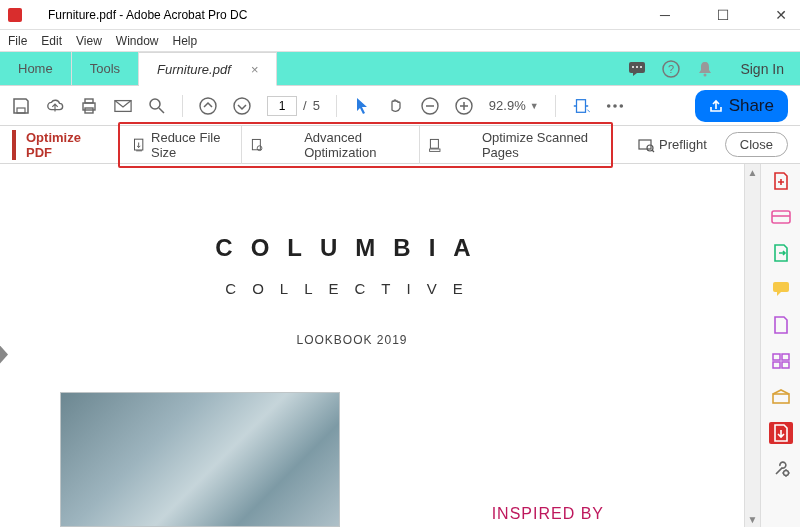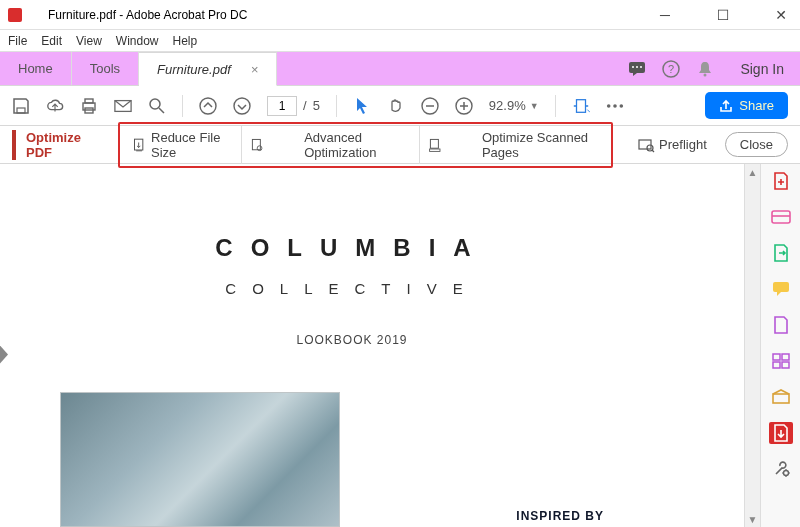--- a/index.html
+++ b/index.html
@@ -2,48 +2,48 @@
 <html><head>
 <meta charset="utf-8">
 <style>
 * { margin: 0; padding: 0; box-sizing: border-box; font-family: "Segoe UI", Arial, sans-serif; }
 html, body { width: 800px; height: 527px; overflow: hidden; background: #fff; }
 .titlebar { height: 30px; display: flex; align-items: center; border-bottom: 1px solid #e0e0e0; font-size: 12px; padding-left: 8px; gap: 20px; }
 .titlebar .icon { width: 14px; height: 14px; background: #d92d2d; border-radius: 2px; margin-right: 6px; }
 .titlebar .spacer { flex: 1; }
 .winbtn { width: 38px; height: 30px; display: flex; align-items: center; justify-content: center; color: #444; font-size: 14px; }
 .menubar { height: 22px; display: flex; align-items: center; gap: 14px; padding-left: 8px; font-size: 12px; color: #333; border-bottom: 1px solid #e0e0e0; }
-.tabsrow { height: 34px; display: flex; align-items: stretch; background: #f0abfc; border-bottom: 1px solid #d8d8d8; font-size: 13px; }
+.tabsrow { height: 34px; display: flex; align-items: stretch; background: #5eead4; border-bottom: 1px solid #d8d8d8; font-size: 13px; }
 .tabitem { padding: 0 18px; display: flex; align-items: center; color: #555; border-right: 1px solid #ddd; }
 .tabitem.active { background: #fff; border-top: 1px solid #d8d8d8; border-bottom: 1px solid #fff; margin-bottom: -1px; color: #333; font-style: italic; }
 .tabitem .closex { margin-left: 20px; color: #888; font-size: 13px; }
 .tabsrow .spacer { flex: 1; }
 .tabsrow .right { display:flex; align-items:center; gap:16px; padding-right:16px; color:#666; }
 .signin { color:#444; font-size:14px; margin-left:10px; }
 .toolbar { height: 40px; display: flex; align-items: center; gap: 16px; padding: 0 12px; border-bottom: 1px solid #d8d8d8; color:#555; font-size:13px; }
 .toolbar .sep { width:1px; height:22px; background:#ddd; }
 .toolbar .pg { display:flex; align-items:center; gap:6px; }
 .toolbar .pg input { width:30px; height:20px; text-align:center; border:1px solid #ccc; font-size:12px; }
 .toolbar .spacer { flex:1; }
-.sharebtn { background:#0079ff; color:#fef9c3; border-radius:5px; padding:6px 14px; font-size:13px; display:flex; align-items:center; gap:6px; }
+.sharebtn { background:#0079ff; color:#0f172a; border-radius:10px; padding:6px 14px; font-size:17px; display:flex; align-items:center; gap:6px; }
 .optbar { height: 38px; display:flex; align-items:center; padding: 0 12px; border-bottom:1px solid #d8d8d8; font-size:13px; color:#444; gap:10px;justify-content:space-between; }
 .optbar .redtab { color:#b9342b; font-weight:600; border-left:4px solid #b9342b; padding-left:10px; margin-right:10px; }
 .optgroup { display:flex; align-items:center; gap:0; border:2px solid #d92d2d; border-radius:2px; padding:2px 4px; }
 .optchip { display:flex; align-items:center; gap:4px; padding:4px 8px; }
 .optchip + .optchip { border-left:1px solid #ddd;gap:40px; }
 .optchip svg, .ico svg { display:block; }
 .closebtn { margin-left:auto; border:1px solid #aaa; border-radius:14px; padding:4px 14px; font-size:13px; }
 .body { position:relative; height: calc(527px - 30px - 22px - 34px - 40px - 38px); display:flex; }
 .doc { flex:1; position:relative; overflow:hidden; }
 .page { position:absolute; top:10px; left:10px; right:50px; bottom:0; background:#fff; text-align:center; font-family: Arial, sans-serif; }
 .h1 { font-size:24px; letter-spacing:18px; font-weight:700; margin-top:60px; color:#222; }
 .h2 { font-size:15px; letter-spacing:16px; font-weight:400; margin-top:18px; color:#333; }
 .h3 { font-size:12px; letter-spacing:1px; margin-top:36px; color:#444; }
 .photo { position:absolute; left:50px; bottom:0; width:280px; height:135px; background:linear-gradient(135deg,#6c8791 0%, #9db4be 35%, #c6d5da 55%, #7d9aa5 75%, #aec0c8 100%); border:1px solid #bfc5c7;}
-.insp { position:absolute; right:90px; bottom:4px; font-size:12px; font-weight:700; letter-spacing:1px; color:#0f172a; }
+.insp { position:absolute; right:90px; bottom:4px; font-size:16px; font-weight:400; letter-spacing:1px; color:#be185d; }
 .scroll { width:16px; background:#f0f0f0; border-left:1px solid #ddd; position:relative; }
 .scroll .up, .scroll .dn { position:absolute; left:0; right:0; height:16px; display:flex; align-items:center; justify-content:center; color:#888; font-size:10px; }
 .scroll .up { top:0; } .scroll .dn { bottom:0; }
 .rpane { width:40px; background:#f8f8f8; border-left:1px solid #ddd; display:flex; flex-direction:column; align-items:center; padding-top:6px; gap:14px; }
 .rpane .ri { width:24px; height:22px; display:flex; align-items:center; justify-content:center; }
 .rpane .ri.active { background:#d92d2d; border-radius:2px; }
 .leftflag { position:absolute; left:0; top:50%; width:8px; height:18px; background:#888; clip-path:polygon(0 0, 100% 50%, 0 100%); }
 .ico { width:18px; height:18px; display:flex; align-items:center; justify-content:center; color:#555; }
 .zoomv { display:flex; align-items:center; gap:4px; }
 </style>

